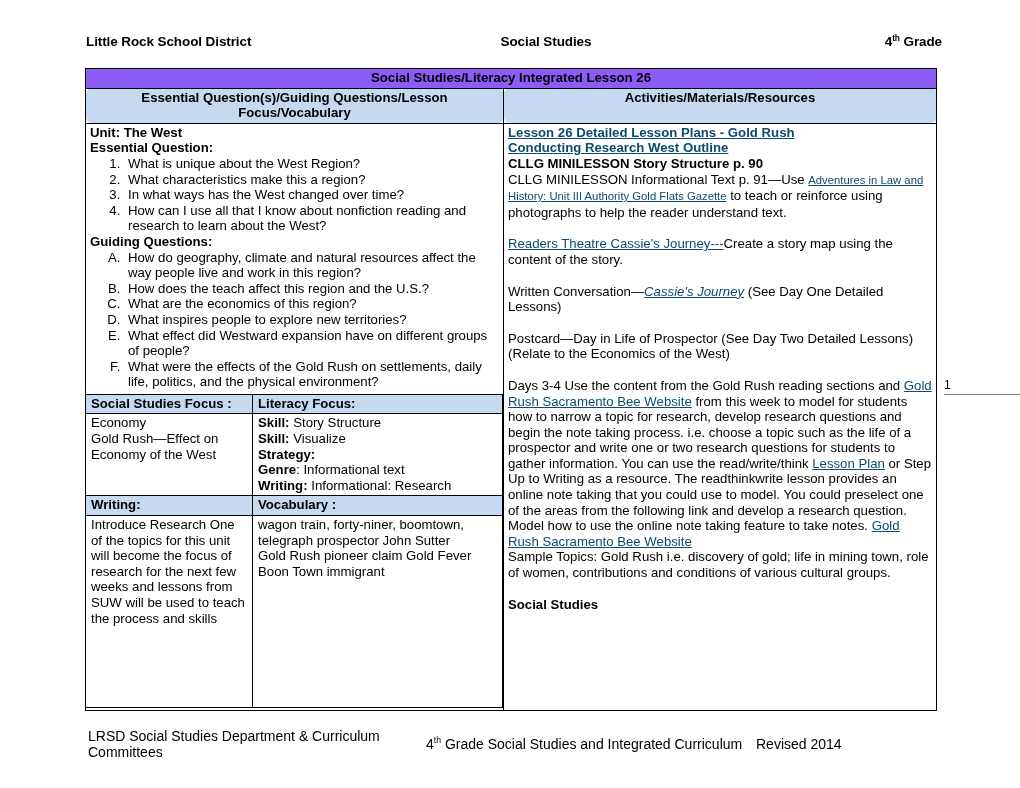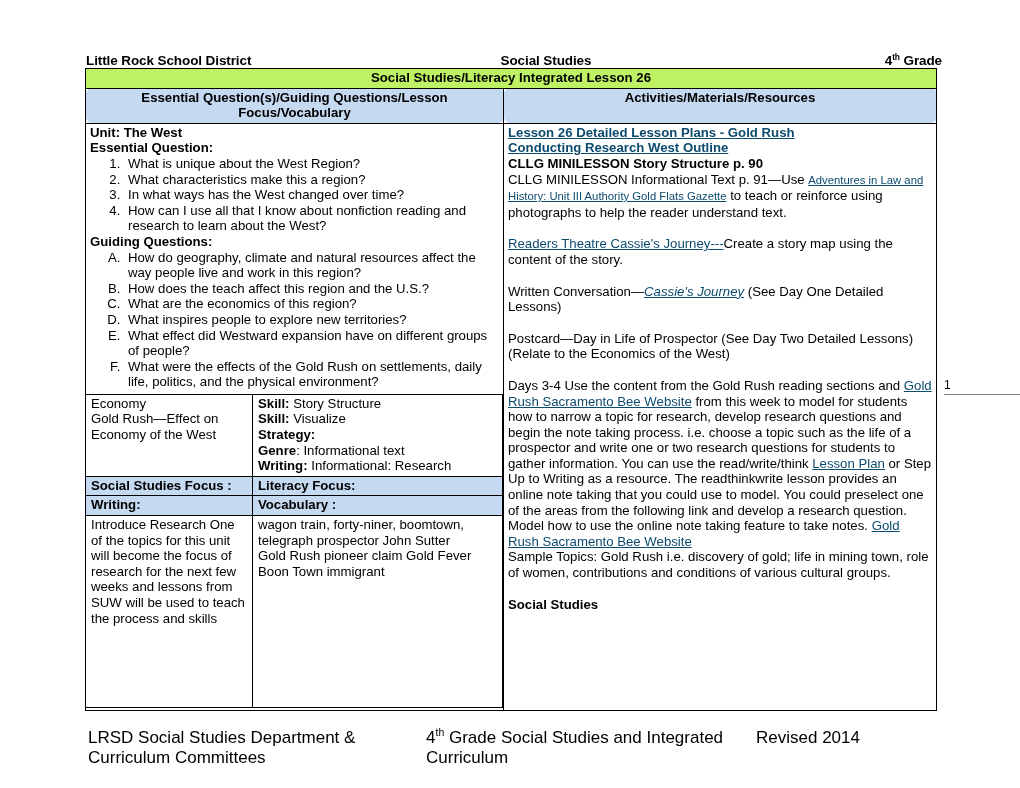--- a/index.html
+++ b/index.html
@@ -14,21 +14,21 @@
   .page {
     position: relative;
     width: 1020px;
     height: 788px;
     background: #ffffff;
   }
 
   
   .doc-header {
     position: absolute;
-    left: 86px; top: 53px;
+    left: 86px; top: 34px;
     width: 856px;
     display: flex;
     align-items: flex-start;
     font-size: 13.5px;
     font-weight: bold;
     letter-spacing: -0.1px;
   }
   .doc-header .hdr-left   { width: 330px; text-align: left; }
   .doc-header .hdr-center { width: 260px; text-align: center; }
   .doc-header .hdr-right  { flex: 1;      text-align: right; }
@@ -55,21 +55,21 @@
     table-layout: fixed;
   }
   .tbl td {
     border: 1px solid #000000;
     vertical-align: top;
     padding: 1px 4px 2px 4px;
     font-size: 13.2px;
     line-height: 15.6px;
   }
   .title-cell {
-    background: #bef264;
+    background: #8b5cf6;
     text-align: center;
     font-size: 18.5px;
     line-height: 26px;
     font-weight: bold;
     padding: 4px 4px 5px 4px;
     border: 1px solid #000;
   }
   .colhdr-cell {
     background: #c5d9f1;
     text-align: center;
@@ -133,23 +133,23 @@
   }
   .lnk-bold { font-weight: bold; }
   .lnk-small { font-size: 11.3px; }
   .lnk-italic { font-style: italic; }
 
   
   .doc-footer {
     position: absolute;
     left: 88px; top: 728px;
     width: 860px;
-    font-size: 17px;
+    font-size: 14px;
     display: flex;
-    align-items: flex-start;
+    align-items: center;
   }
   .doc-footer .ft-a { width: 338px; }
   .doc-footer .ft-b { width: 330px; }
   .doc-footer .ft-c { flex: 1; }
 </style>
 </head>
 <body>
 
 <div class="page">
 
@@ -197,37 +197,37 @@
 
           <div style="height:4px"></div>
 
           <table class="inner" style="margin-left:-5px; margin-right:-4px; width:calc(100% + 9px);">
             <colgroup>
               <col class="focus-left-col">
               <col>
             </colgroup>
             <tbody>
               <tr>
+                <td class="subhdr">Social Studies Focus :</td>
+                <td class="subhdr">Literacy Focus:</td>
+              </tr>
+              <tr>
                 <td class="ss-focus-body">
                   <div>Economy</div>
                   <div>Gold Rush—Effect on Economy of the West</div>
                 </td>
                 <td class="lit-body">
                   <div><span class="b">Skill:</span><span> Story Structure</span></div>
                   <div><span class="b">Skill:</span><span> Visualize</span></div>
                   <div><span class="b">Strategy:</span><span></span></div>
                   <div><span class="b">Genre</span><span>: Informational text</span></div>
                   <div><span class="b">Writing:</span><span> Informational:  Research</span></div>
                 </td>
               </tr>
               <tr>
-                <td class="subhdr">Social Studies Focus :</td>
-                <td class="subhdr">Literacy Focus:</td>
-              </tr>
-              <tr>
                 <td class="subhdr">Writing:</td>
                 <td class="subhdr">Vocabulary :</td>
               </tr>
               <tr>
                 <td class="writing-body" style="height:192px">Introduce Research One of the topics for this unit will become the focus of research for the next few weeks and lessons from SUW will be used to teach the process and skills</td>
                 <td class="voc-text">
                   <div>wagon train, forty-niner, boomtown,</div>
                   <div>telegraph prospector  John Sutter</div>
                   <div>Gold Rush  pioneer  claim  Gold Fever</div>
                   <div>Boon Town  immigrant</div>

